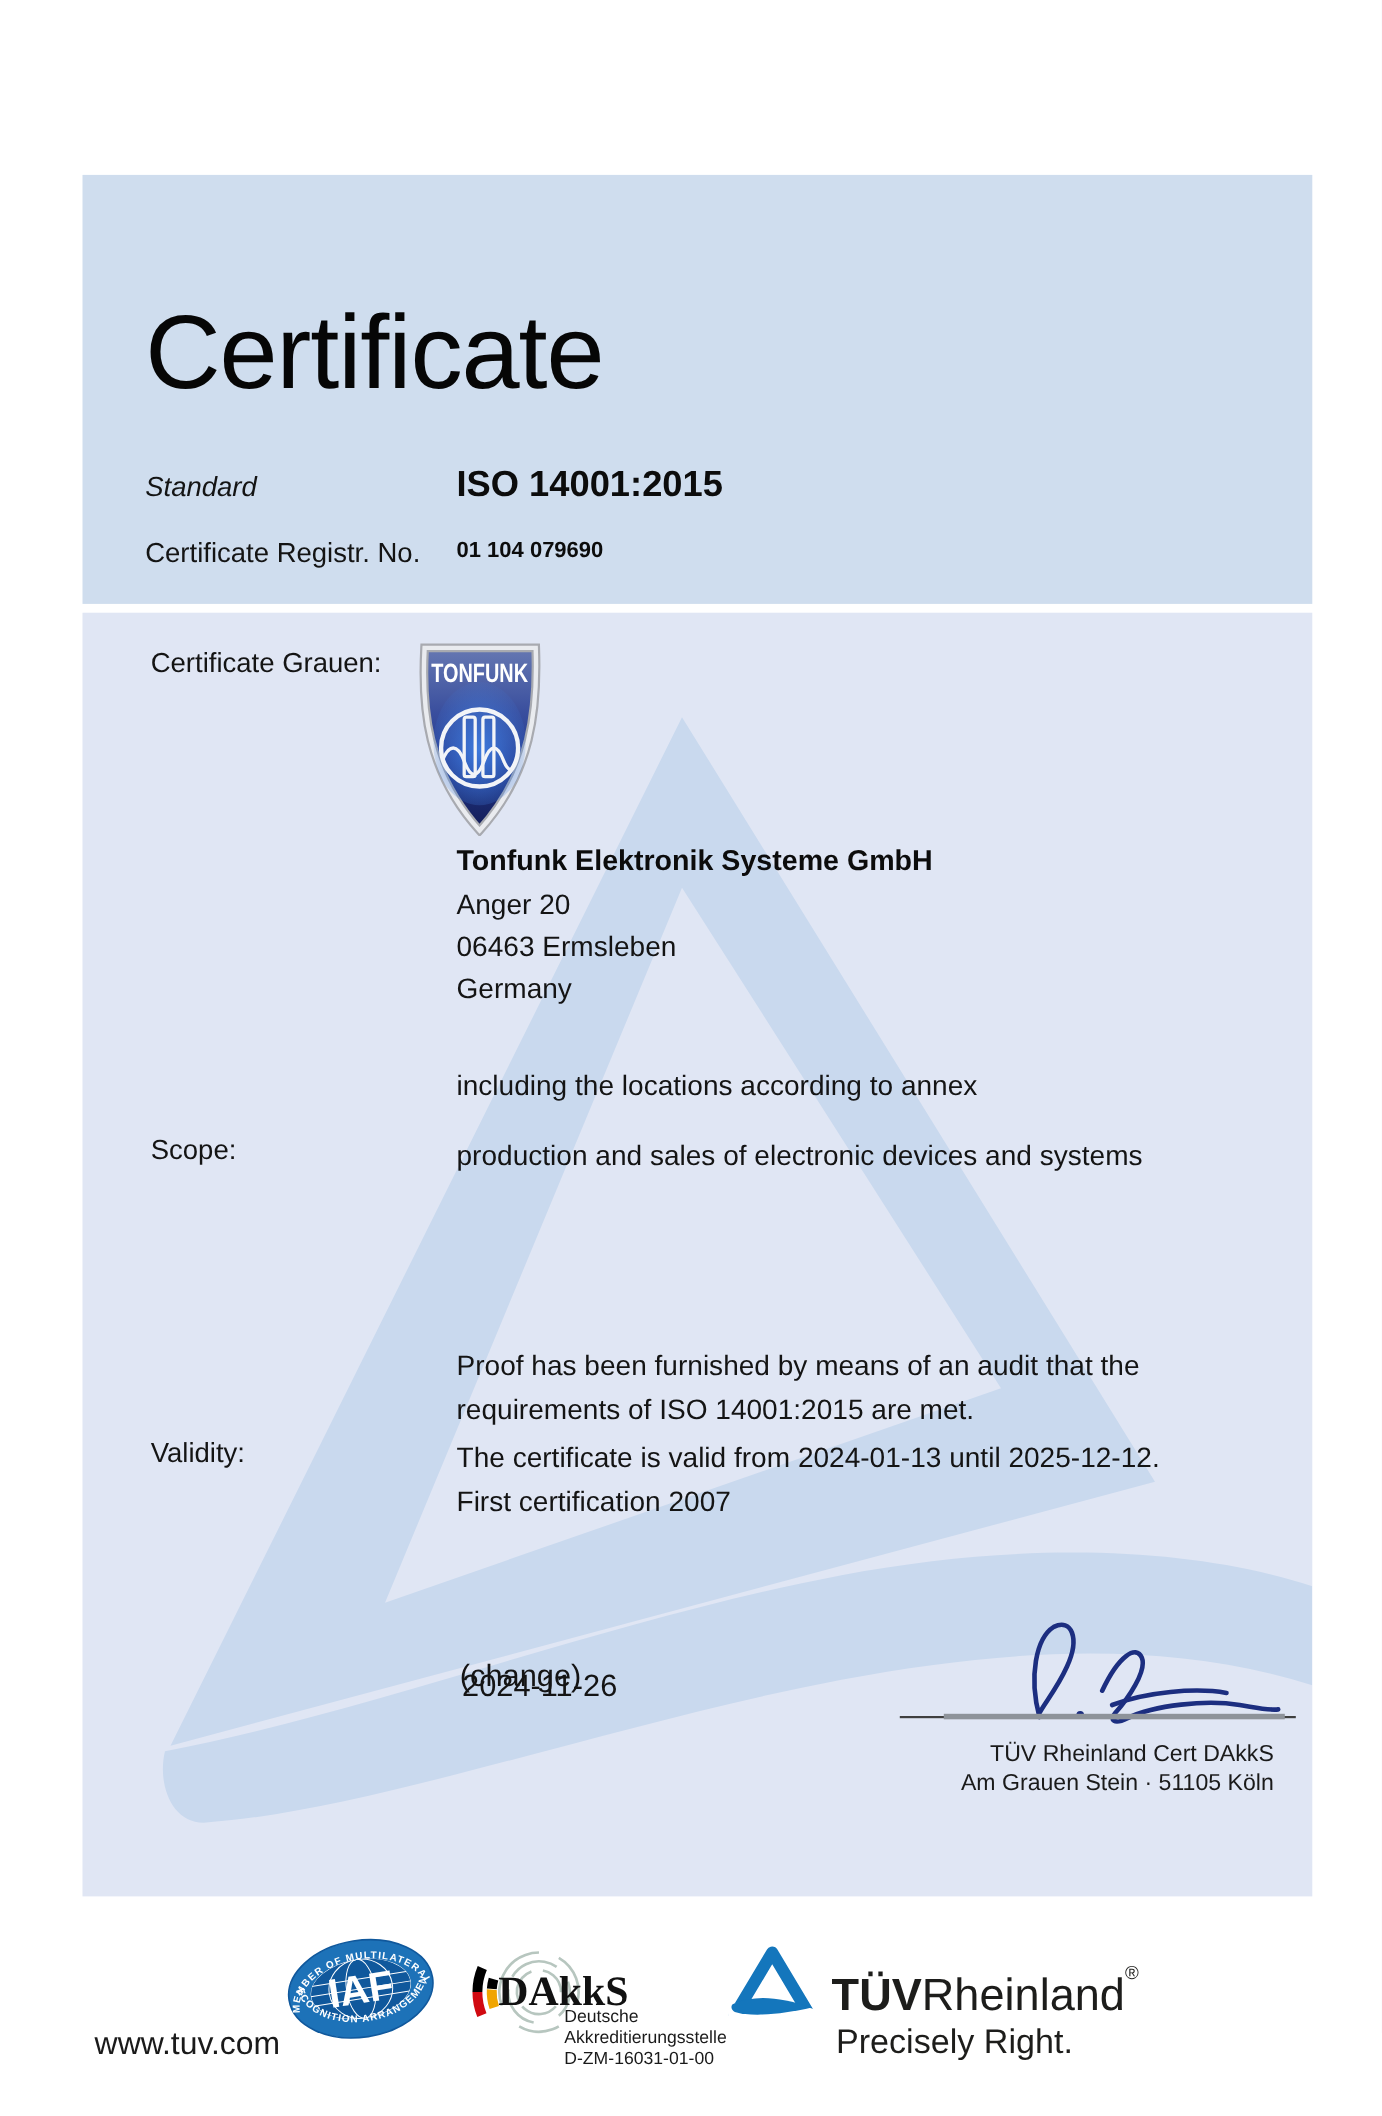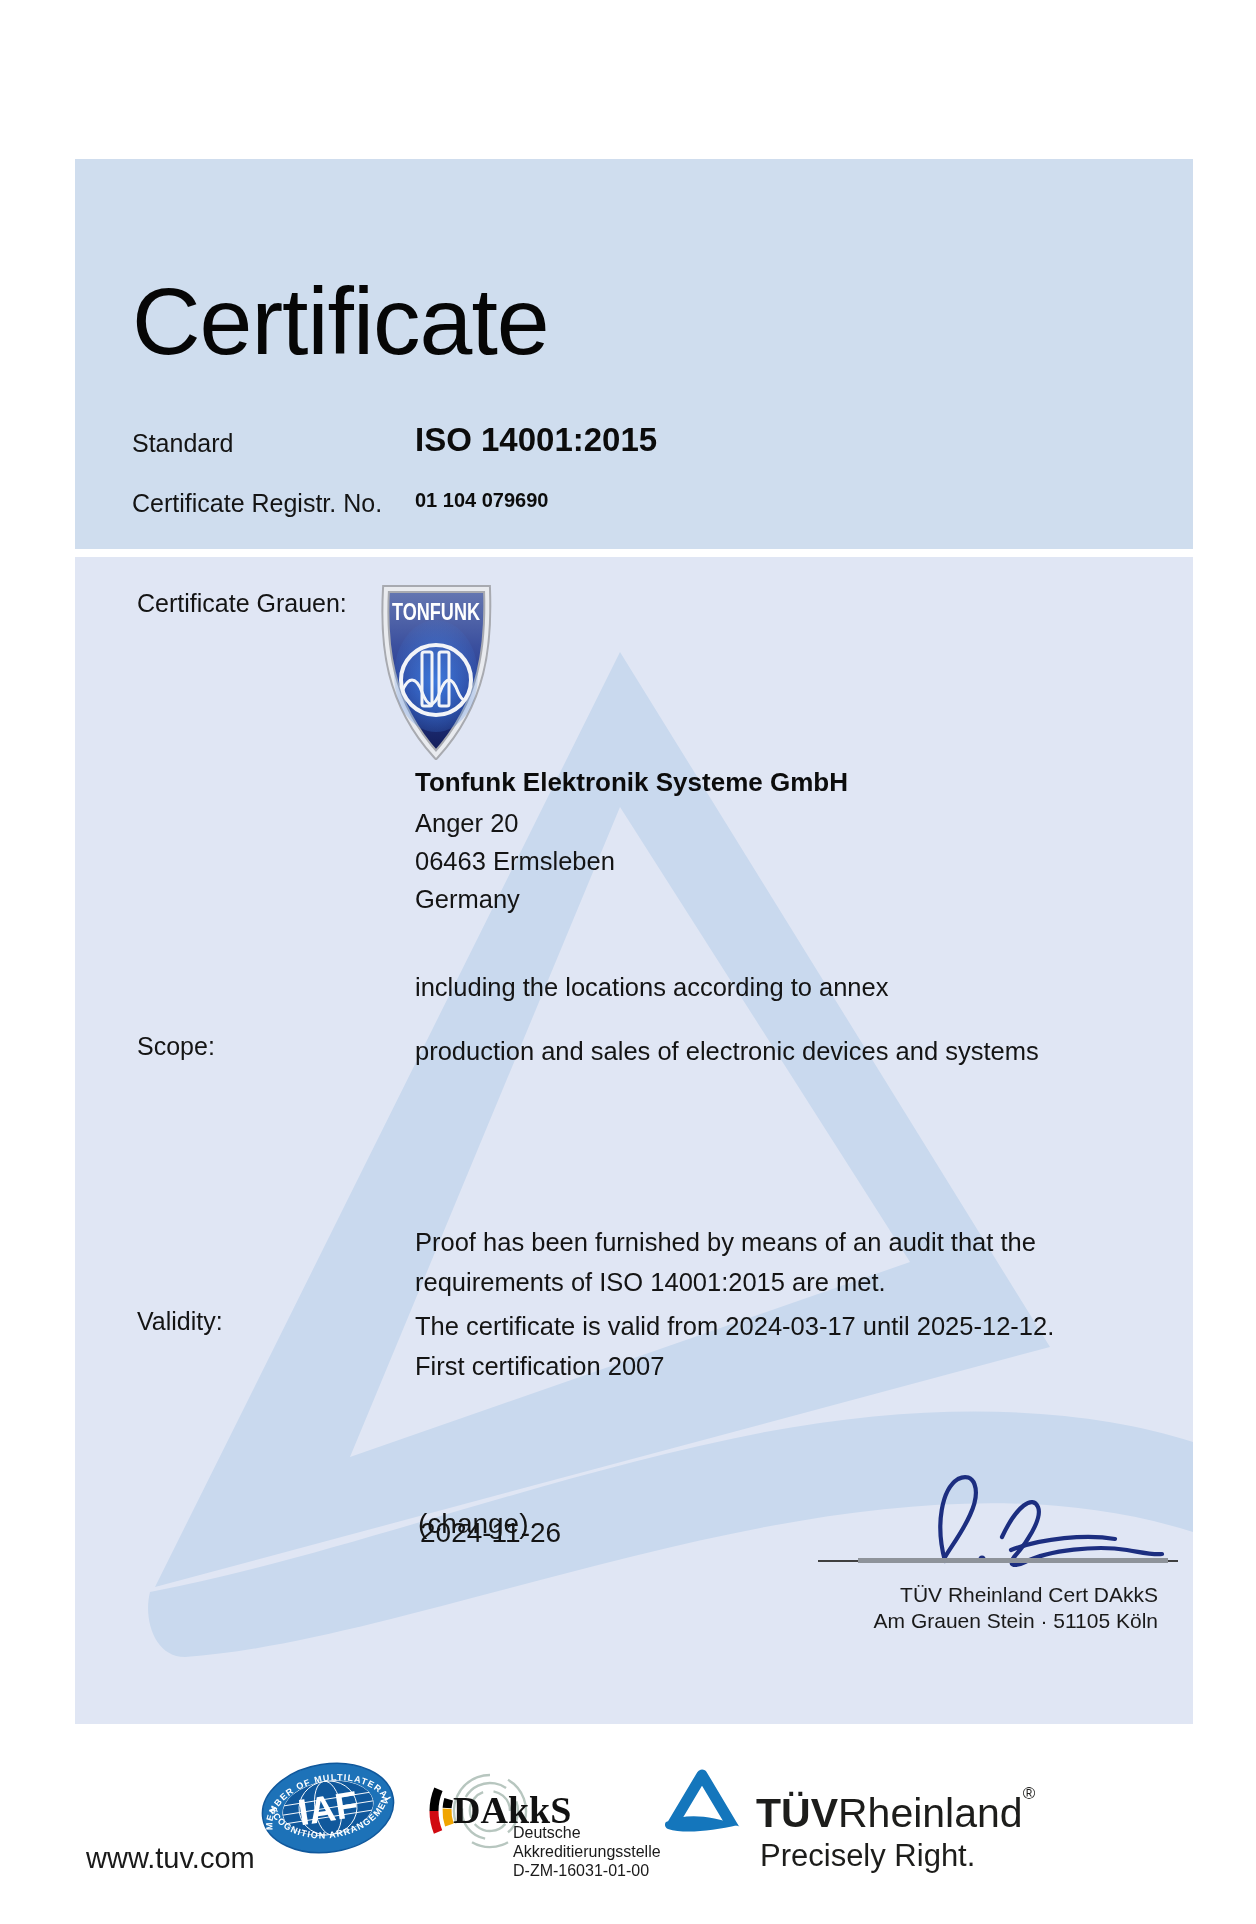--- a/index.html
+++ b/index.html
@@ -39,21 +39,21 @@
   .tuv-tag{position:absolute;left:760px;top:1814px;font-size:31px;font-weight:500;color:#1d1d1b;}
 </style>
 </head>
 <body>
 
 <div class="page">
 
   <div class="band band-top">
     <div class="abs title">Certificate</div>
 
-    <div class="abs label" style="left:57px;top:270px;">Standard</div>
+    <div class="abs label" style="left:57px;top:270px;font-style:italic;">Standard</div>
     <div class="abs val-bold iso-val" style="left:340px;top:262px;">ISO 14001:2015</div>
 
     <div class="abs label" style="left:57px;top:330px;text-align:center;">Certificate Registr. No.</div>
     <div class="abs val-bold reg-val" style="left:340px;top:330px;">01 104 079690</div>
   </div>
 
   <div class="band band-main">
 
     <svg class="watermark" width="1118" height="1167" viewBox="0 0 1118 1167" aria-hidden="true">
       <path fill="#c9d9ee" fill-rule="evenodd" d="M545,95 L80,1030 L975,790 Z M545,250 L275,900 L835,705 Z"></path>
@@ -99,21 +99,21 @@
 
       <div class="abs body-txt" style="left:340px;top:411px;">including the locations according to annex</div>
 
       <div class="abs label" style="left:62px;top:475px;">Scope:</div>
       <div class="abs body-txt" style="left:340px;top:475px;">production and sales of electronic devices and systems</div>
 
       <div class="abs body-txt" style="left:340px;top:665px;line-height:40px;">Proof has been furnished by means of an audit that the</div>
       <div class="abs body-txt" style="left:340px;top:705px;line-height:40px;">requirements of ISO 14001:2015 are met.</div>
 
       <div class="abs label" style="left:62px;top:750px;">Validity:</div>
-      <div class="abs body-txt" style="left:340px;top:750px;">The certificate is valid from 2024-03-17 until 2025-12-12.</div>
+      <div class="abs body-txt" style="left:340px;top:750px;">The certificate is valid from 2024-01-13 until 2025-12-12.</div>
       <div class="abs body-txt" style="left:340px;top:790px;">First certification 2007</div>
 
       <div class="abs date-txt" style="left:345px;top:957px;">2024-11-26</div>
       <div class="abs date-txt" style="left:343px;top:948px;">(change)</div>
 
       <svg class="abs" style="left:775px;top:912px;" width="330" height="100" viewBox="0 0 330 100">
         <g fill="none" stroke="#1c2e80" stroke-width="4.2" stroke-linecap="round">
           <path d="M95,92 C85,55 92,20 108,10 C124,2 132,20 120,46 C111,66 99,80 94,90"></path>
           <path d="M152,68 C167,36 183,26 188,38 C193,50 175,76 164,88 C158,95 163,99 175,93 C199,81 247,76 277,81 C295,84 303,86 312,85"></path>
           <path d="M161,81 C192,69 237,65 265,70"></path>

